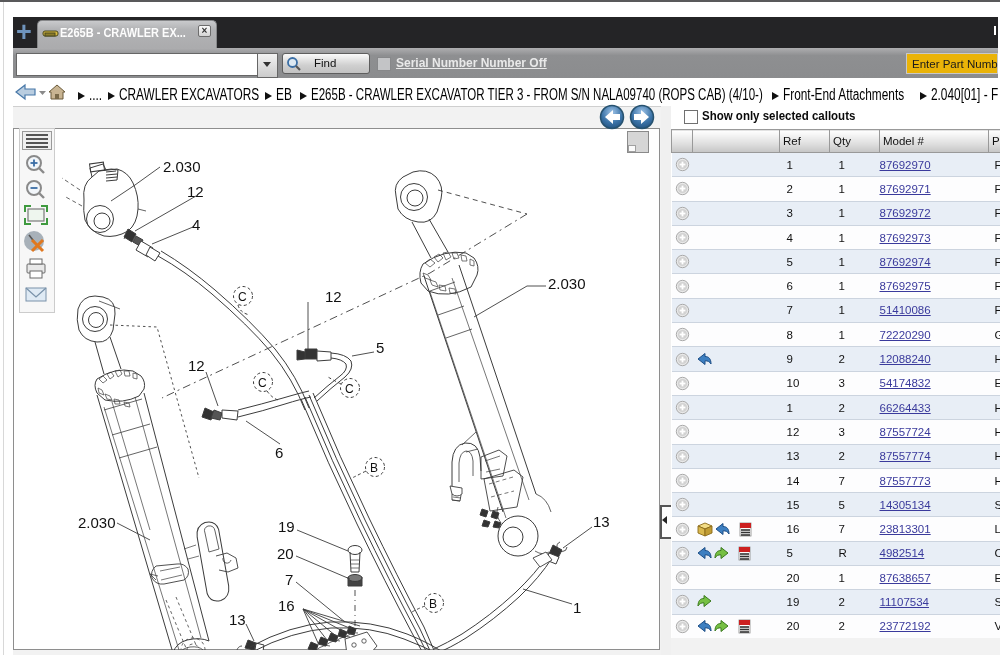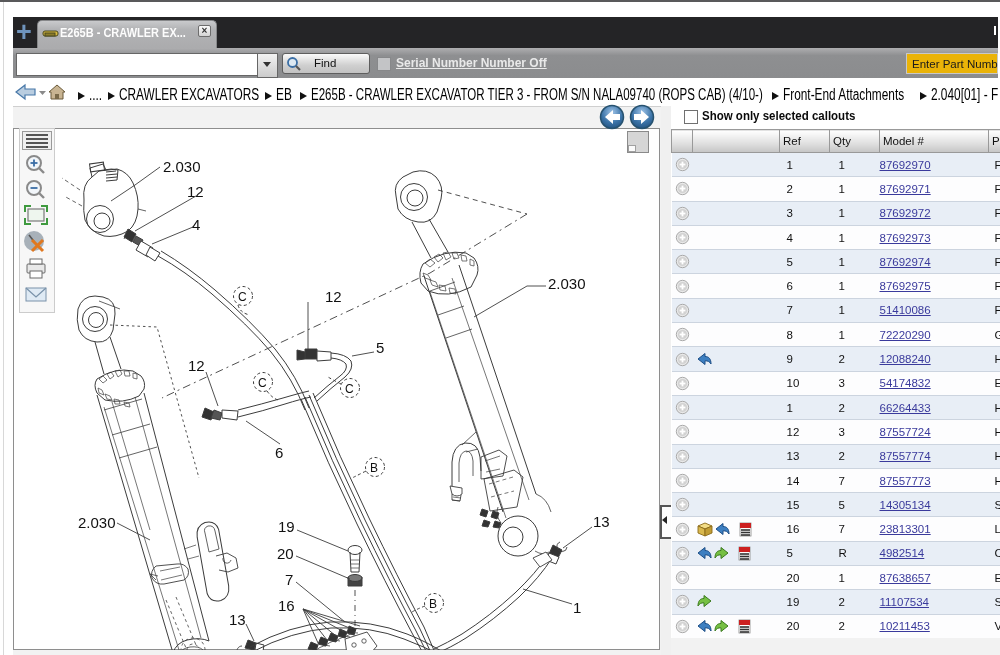--- a/index.html
+++ b/index.html
@@ -487,21 +487,21 @@
             <rect x="1" y="1" width="11" height="13" fill="#fff" stroke="#888" stroke-width="0.8"></rect>
             <rect x="1" y="1" width="11" height="5" fill="#cc2020"></rect>
             <g stroke="#333" stroke-width="1.6">
               <line x1="2" y1="8" x2="11" y2="8"></line>
               <line x1="2" y1="10.5" x2="11" y2="10.5"></line>
               <line x1="2" y1="13" x2="11" y2="13"></line>
             </g>
           </svg></td>
         <td class="ref">20</td>
         <td class="qty">2</td>
-        <td><a class="pl">10211453</a></td>
+        <td><a class="pl">23772192</a></td>
         <td>V</td>
       </tr>
 </tbody>
   </table>
 <div class="abs" id="rfoot"></div>
 
 <svg class="abs" id="drawing" style="left:13px;top:128px" width="647" height="522" viewBox="13 128 647 522">
 <g fill="none" stroke="#3c3c3c" stroke-width="1">
 
 <path d="M84 200 Q82 184 92 177 L99 171 L117 169 Q128 172 133 183 Q139 196 138 209 Q137 224 128 231 Q116 238 104 236 Q90 232 85 220 Q83 211 84 200 Z"></path>

